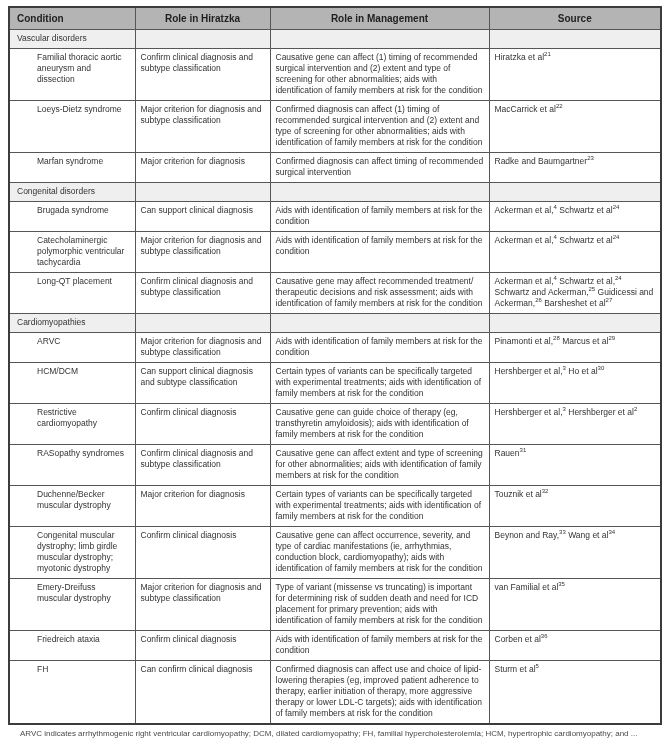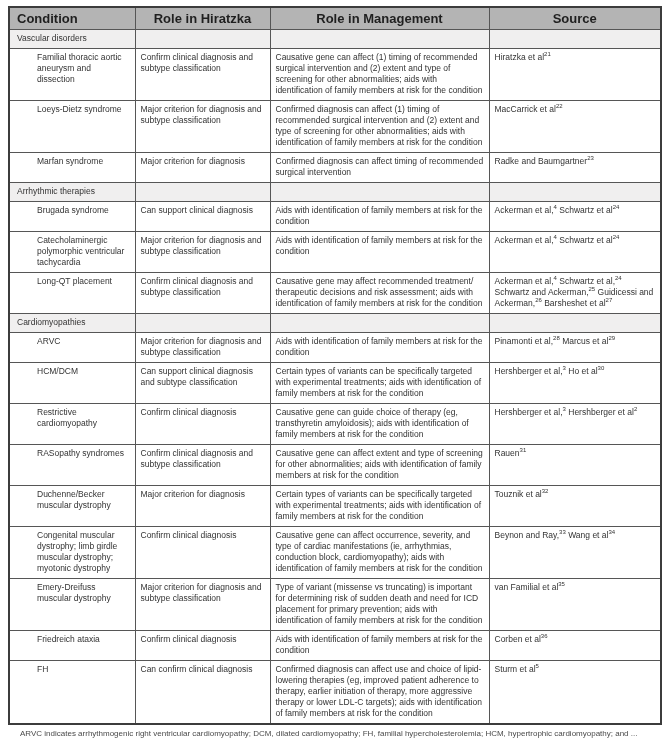--- a/index.html
+++ b/index.html
@@ -24,21 +24,21 @@
     width: 652px;
     border: 2px solid var(--border-dark, #3c3c3c);
   }
   col.c-condition  { width: 126px; }
   col.c-diagnosis  { width: 135px; }
   col.c-management { width: 219px; }
   col.c-source     { width: 172px; }
   th {
     background: var(--header-bg, #b4b4b4);
     border: 1px solid var(--border, #565656);
-    font-size: 13px;
+    font-size: 10px;
     line-height: 11px;
     font-weight: bold;
     color: #1f1f1f;
     padding: 5px 4px;
     text-align: center;
   }
   th.first {
     text-align: left;
     padding-left: 7px;
   }
@@ -114,21 +114,21 @@
           <td>Confirmed diagnosis can affect (1) timing of recommended surgical intervention and (2) extent and type of screening for other abnormalities; aids with identification of family members at risk for the condition</td>
           <td><span>MacCarrick et al</span><sup>22</sup></td>
         </tr>
         <tr>
           <td class="cond">Marfan syndrome</td>
           <td>Major criterion for diagnosis</td>
           <td>Confirmed diagnosis can affect timing of recommended surgical intervention</td>
           <td><span>Radke and Baumgartner</span><sup>23</sup></td>
         </tr>
         <tr class="section-row">
-          <td>Arrhythmic therapies</td>
+          <td>Congenital disorders</td>
           <td></td>
           <td></td>
           <td></td>
         </tr>
         <tr>
           <td class="cond">Brugada syndrome</td>
           <td>Can support clinical diagnosis</td>
           <td>Aids with identification of family members at risk for the condition</td>
           <td><span>Ackerman et al,</span><sup>4</sup><span> Schwartz et al</span><sup>24</sup></td>
         </tr>

